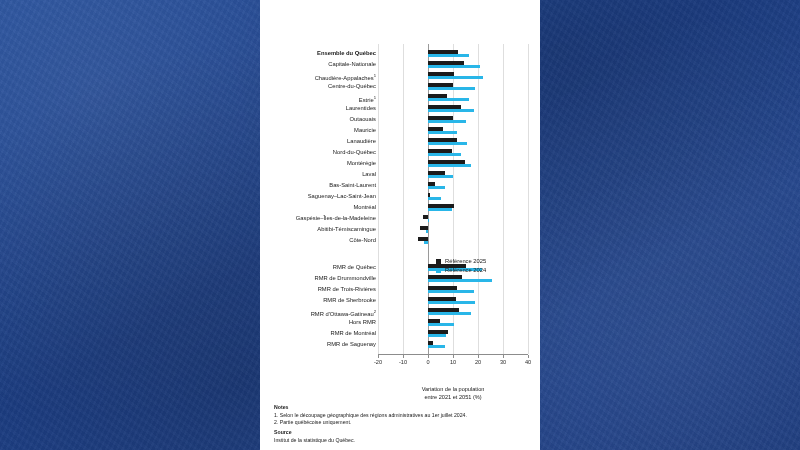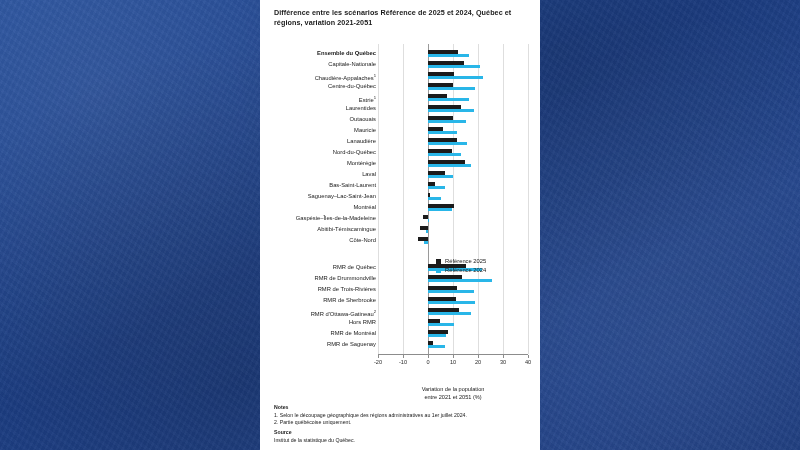--- a/index.html
+++ b/index.html
@@ -194,21 +194,20 @@
   .source .hd { font-weight: bold; }
 </style>
 </head>
 <body>
 
 <div class="bg"></div>
 
 <div class="card">
   <div class="card-inner">
 
-    <div class="chart-title">Différence entre les scénarios Référence de 2025 et 2024, Québec et régions, variation 2021-2051</div>
 
     <div class="plot">
       <div class="axis-area" id="axis-area" style="height: 310px;">
           <div class="gridline" style="left: 0px;"></div>
           <div class="gridline" style="left: 25px;"></div>
           <div class="zeroline" style="left: 50px;"></div>
           <div class="gridline" style="left: 75px;"></div>
           <div class="gridline" style="left: 100px;"></div>
           <div class="gridline" style="left: 125px;"></div>
           <div class="gridline" style="left: 150px;"></div>

